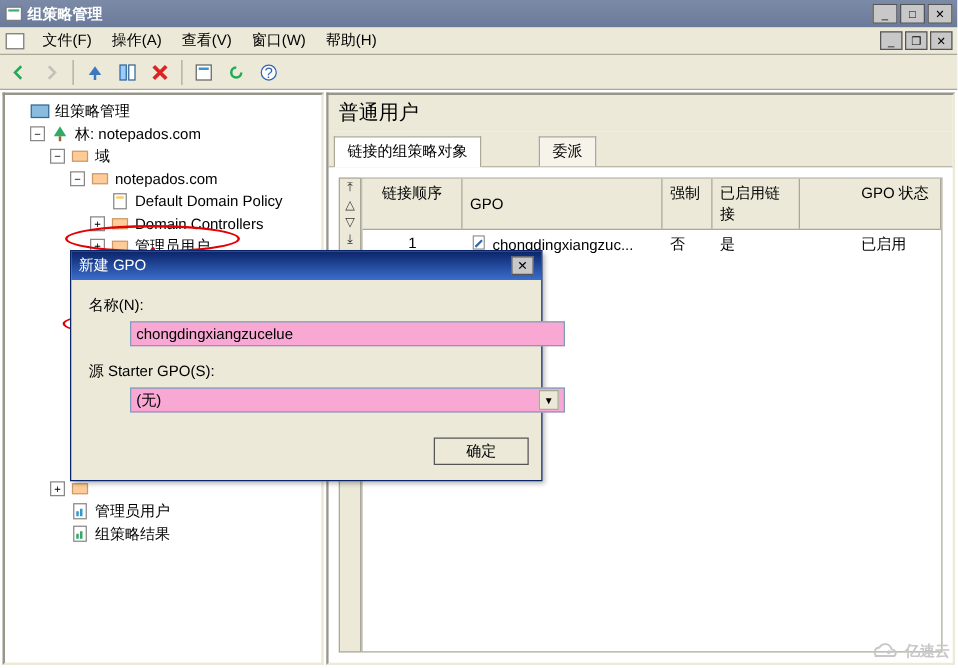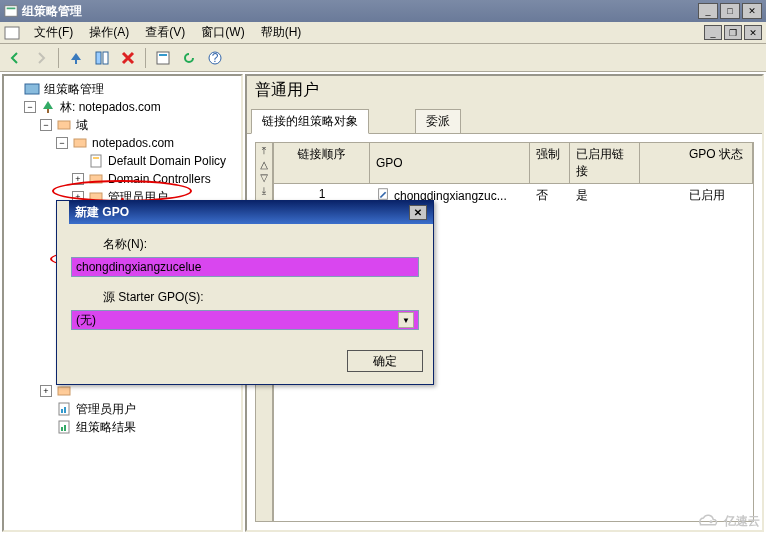--- a/index.html
+++ b/index.html
@@ -48,34 +48,34 @@
 .tab { padding: 3px 10px; border: 1px solid #aca899; border-bottom: none; background: #f5f3ea; margin-right: 2px; position: relative; }
 .tab.active { background: #fff; border-bottom: 1px solid #fff; margin-bottom: -1px; }
 .table-wrap { flex: 1; padding: 8px; background: #fff; display: flex; }
 .left-strip { width: 18px; background: #ece9d8; border: 1px solid #aca899; display: flex; flex-direction: column; align-items: center; padding-top: 2px; gap: 2px; }
 .left-strip .arrow { font-size: 10px; color: #333; }
 .table-area { flex: 1; border: 1px solid #aca899; background: #fff; }
 .thead { display: flex; background: #ece9d8; border-bottom: 1px solid #aca899; }
 .th { padding: 3px 6px; border-right: 1px solid #aca899; }
 .trow { display: flex; }
 .td { padding: 3px 6px; }
-.col-order { width: 96px; text-align: center; }
+.col-order { width: 80px; text-align: center; }
 .col-gpo { width: 160px; display: flex; align-items: center; gap: 4px; text-align: center; }
 .col-force { width: 40px; }
 .col-link { width: 70px; }
 .col-status { width: 70px; margin-left: 43px; }
 
 
 .dialog { position: absolute; left: 56px; top: 200px; width: 378px; background: #ece9d8; border: 1px solid #0a246a; box-shadow: 2px 2px 4px rgba(0,0,0,.3); }
-.dialog .dtitle { background: linear-gradient(#0a246a, #3b6ecb); color: #fff; padding: 3px 6px; display: flex; align-items: center; font-weight: bold; margin-left: 12px; }
+.dialog .dtitle { background: linear-gradient(#0a246a, #3b6ecb); color: #fff; padding: 3px 6px; display: flex; align-items: center; font-weight: normal; }
 .dialog .dtitle .spacer { flex: 1; }
 .dialog .dtitle .closex { width: 18px; height: 15px; background: #c8c8c8; border: 1px solid #555; color: #000; display: flex; align-items: center; justify-content: center; font-size: 10px; }
 .dialog .dbody { padding: 12px 14px; }
-.dialog label { display: block; margin-bottom: 4px; margin-left: 32px; }
-.dialog input[type=text], .dialog .selectbox { width: 100%; border: 1px solid #7f9db9; padding: 2px 4px; background: #d946ef; font-size: 12px; height: 20px; }
+.dialog label { display: block; margin-bottom: 4px; }
+.dialog input[type=text], .dialog .selectbox { width: 100%; border: 1px solid #7f9db9; padding: 2px 4px; background: #f9a8d4; font-size: 12px; height: 20px; margin-left: 33px; }
 .dialog .selectbox { display: flex; align-items: center; justify-content: space-between; }
 .dialog .selectbox .dd { width: 16px; height: 16px; background: #ece9d8; border: 1px solid #aca899; display: flex; align-items: center; justify-content: center; font-size: 8px; }
 .dialog .btnrow { display: flex; justify-content: flex-end; gap: 20px; padding: 8px 10px 12px; align-items: flex-end; }
 .dialog .dbtn { width: 76px; height: 22px; background: #ece9d8; border: 1px solid #555; }
 
 
 .red-arrow { position: absolute; pointer-events: none; }
 
 .watermark { position: absolute; right: 6px; bottom: 4px; color: #c7c7c7; font-size: 16px; font-weight: bold; display: flex; align-items: center; gap: 4px; }
 .watermark svg { width: 24px; height: 18px; }

